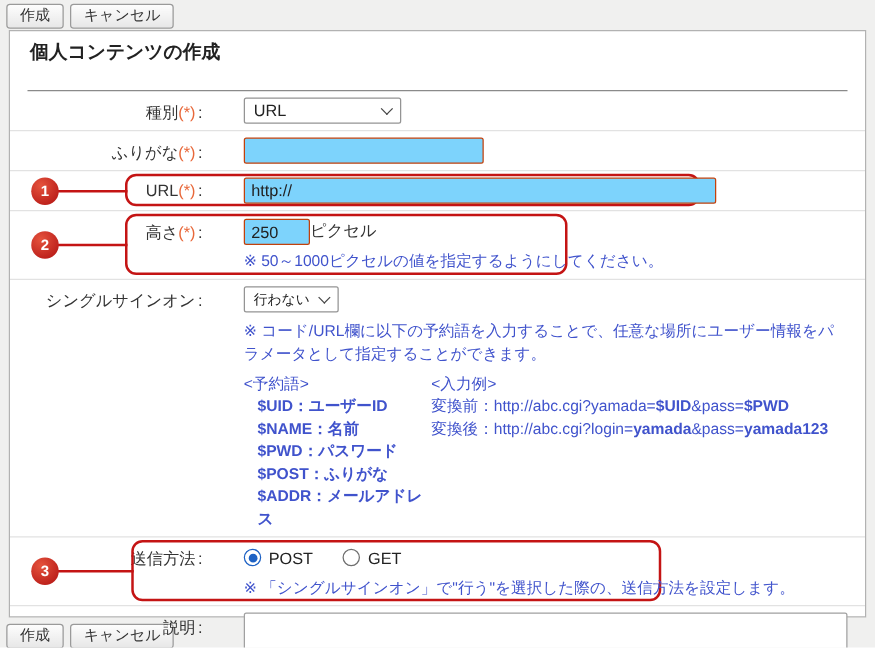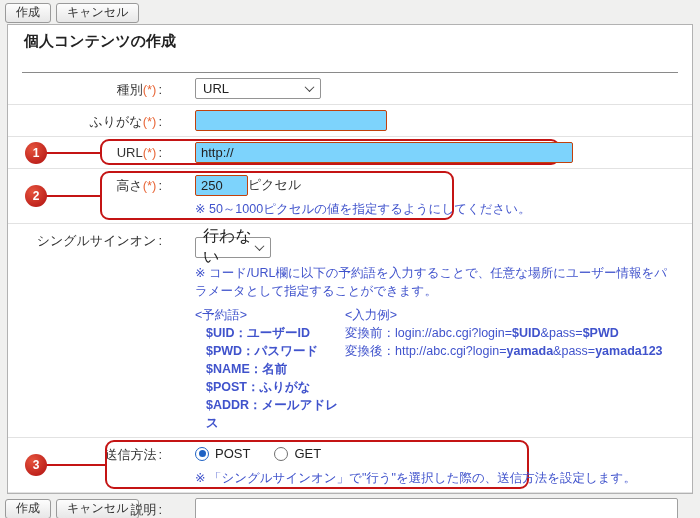--- a/index.html
+++ b/index.html
@@ -140,38 +140,38 @@
         <input class="tin" style="width: 53px;" value="250">
         <span class="unit">ピクセル</span>
       </div>
       <div class="note">※ 50～1000ピクセルの値を指定するようにしてください。</div>
     </div>
   </div>
 
   <div class="row">
     <div class="lbl"><span>シングルサインオン</span><span class="colon">:</span></div>
     <div class="ctl">
-      <div class="sel" style="width:76px; font-size:16px">
+      <div class="sel" style="width:76px; font-size:11px">
         <span>行わない</span>
         <span class="chev"></span>
       </div>
       <div class="sso-block">
         <div class="sso-note">※ コード/URL欄に以下の予約語を入力することで、任意な場所にユーザー情報をパラメータとして指定することができます。</div>
         <div class="reserved">
           <div class="col-left">
             <div>&lt;予約語&gt;</div>
             <div class="item">$UID：ユーザーID</div>
+            <div class="item">$NAME：名前</div>
             <div class="item">$PWD：パスワード</div>
-            <div class="item">$NAME：名前</div>
             <div class="item">$POST：ふりがな</div>
             <div class="item">$ADDR：メールアドレス</div>
           </div>
           <div class="col-right">
             <div>&lt;入力例&gt;</div>
-            <div class="ex-line"><span>変換前：login://abc.cgi?login=</span><b>$UID</b><span>&amp;pass=</span><b>$PWD</b></div>
+            <div class="ex-line"><span>変換前：http://abc.cgi?yamada=</span><b>$UID</b><span>&amp;pass=</span><b>$PWD</b></div>
             <div class="ex-line"><span>変換後：http://abc.cgi?login=</span><b>yamada</b><span>&amp;pass=</span><b>yamada123</b></div>
           </div>
         </div>
       </div>
     </div>
   </div>
 
   <div class="row">
     <div class="anno-circle">3</div>
     <div class="anno-line l3"></div>

